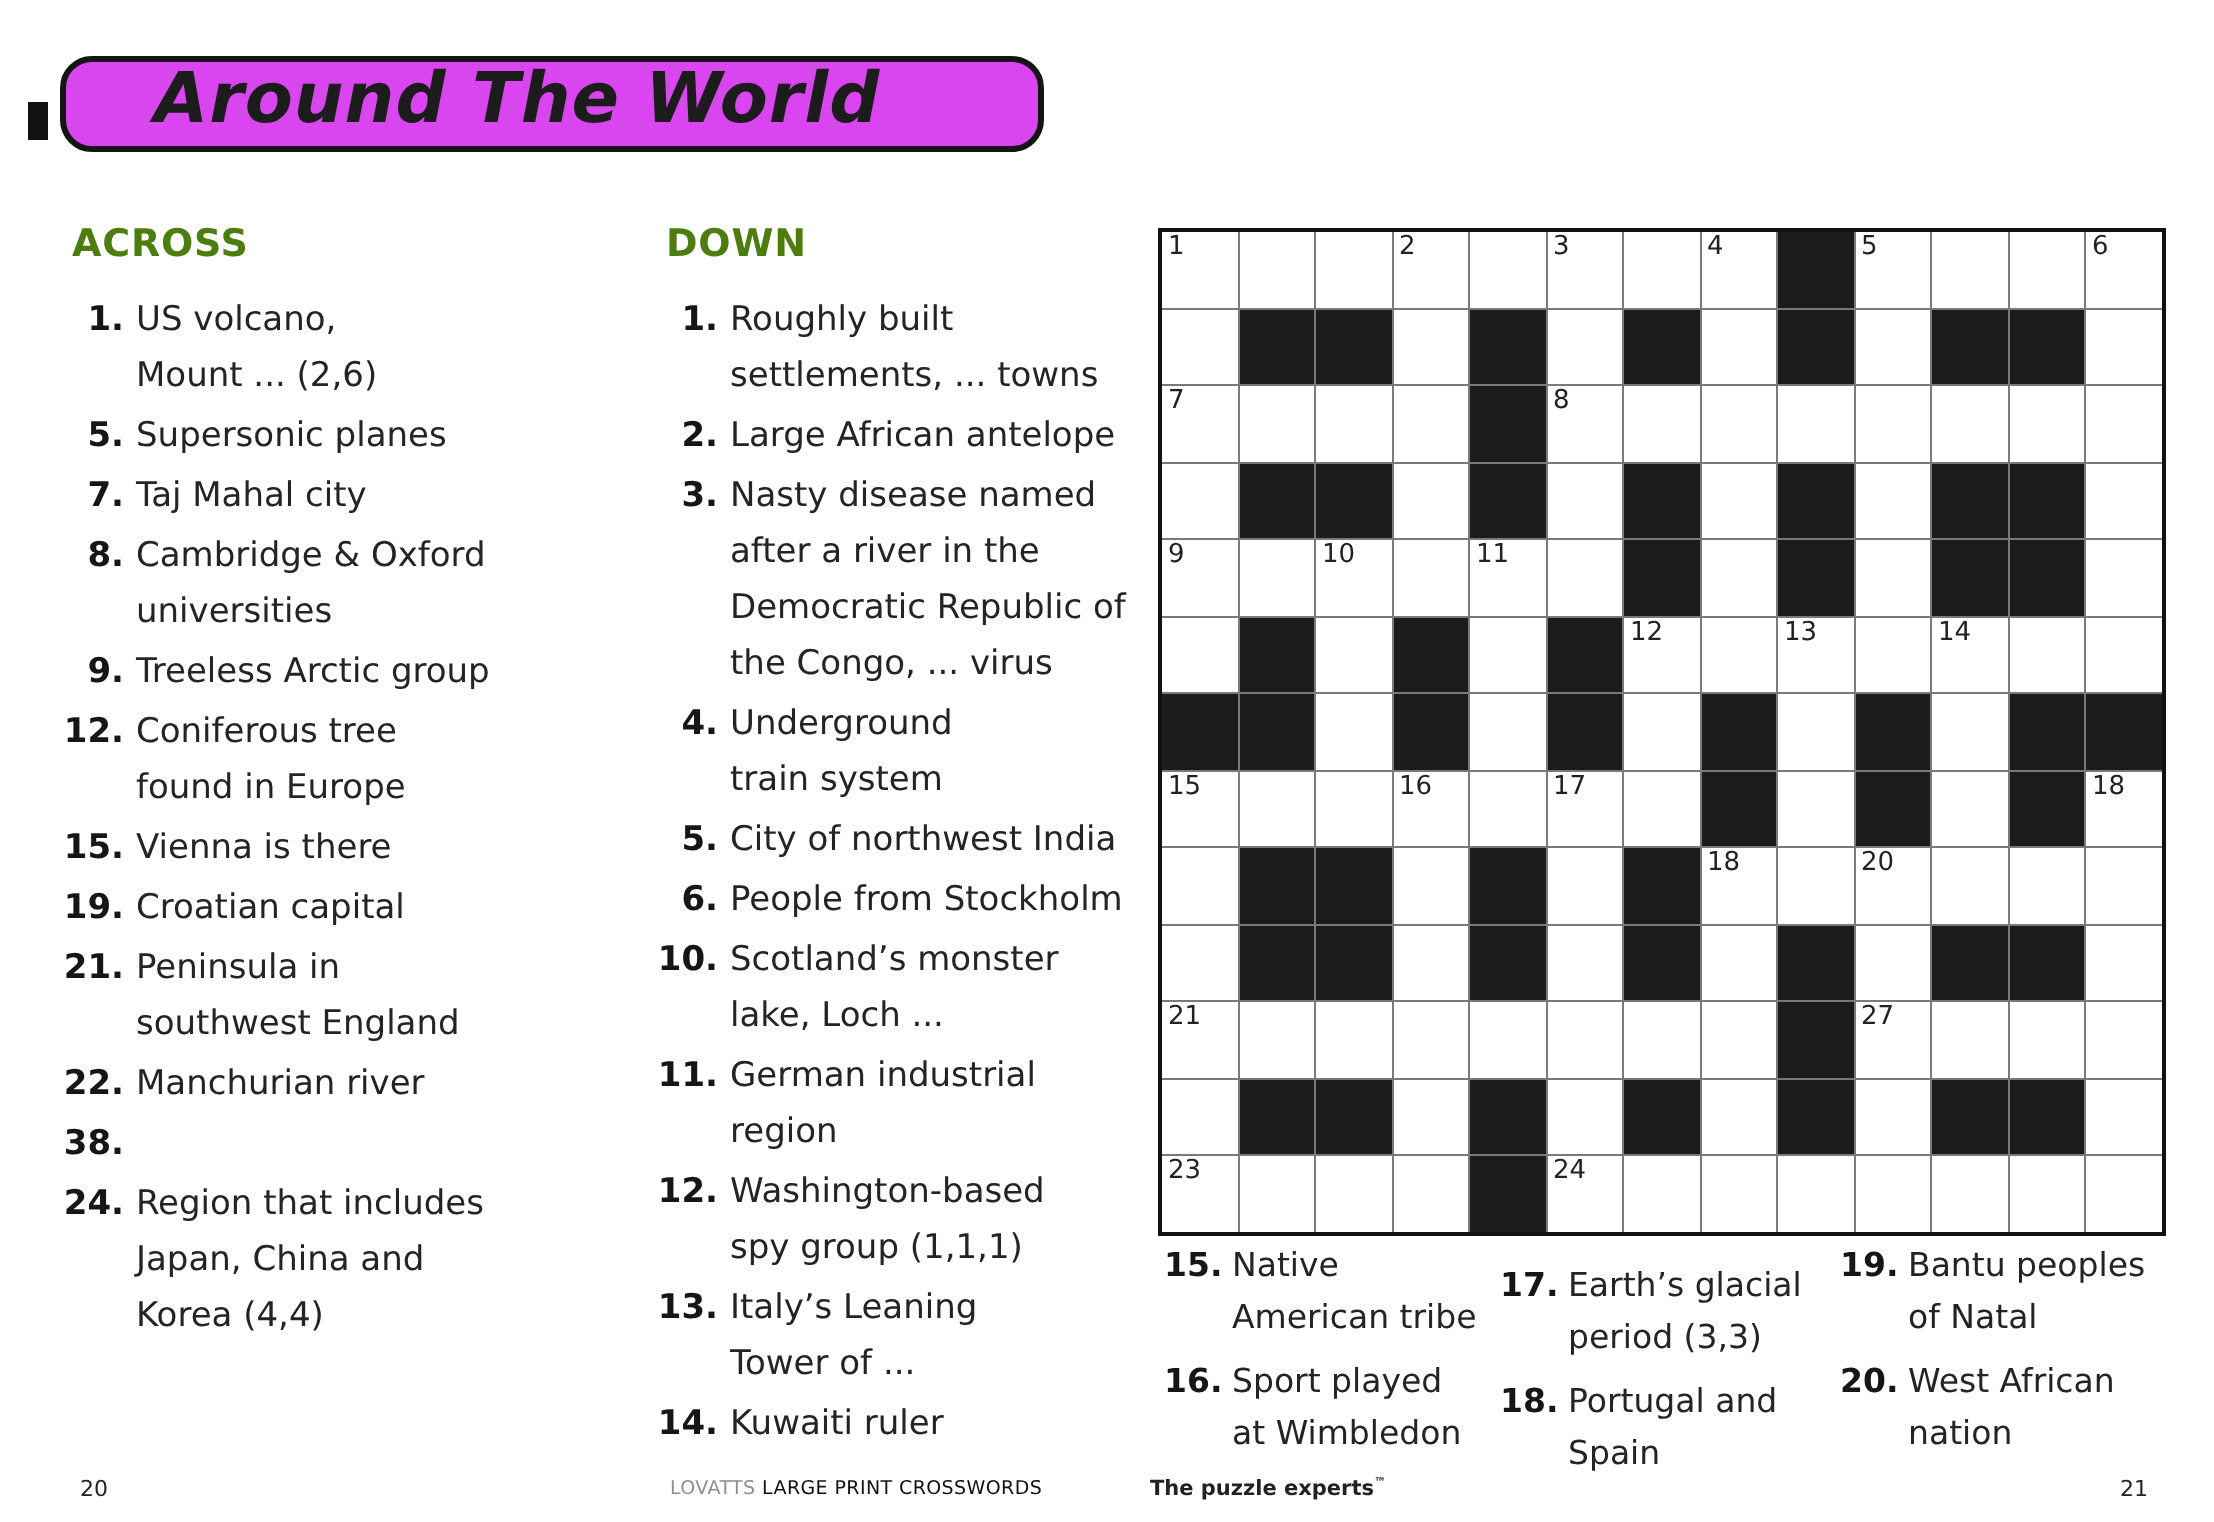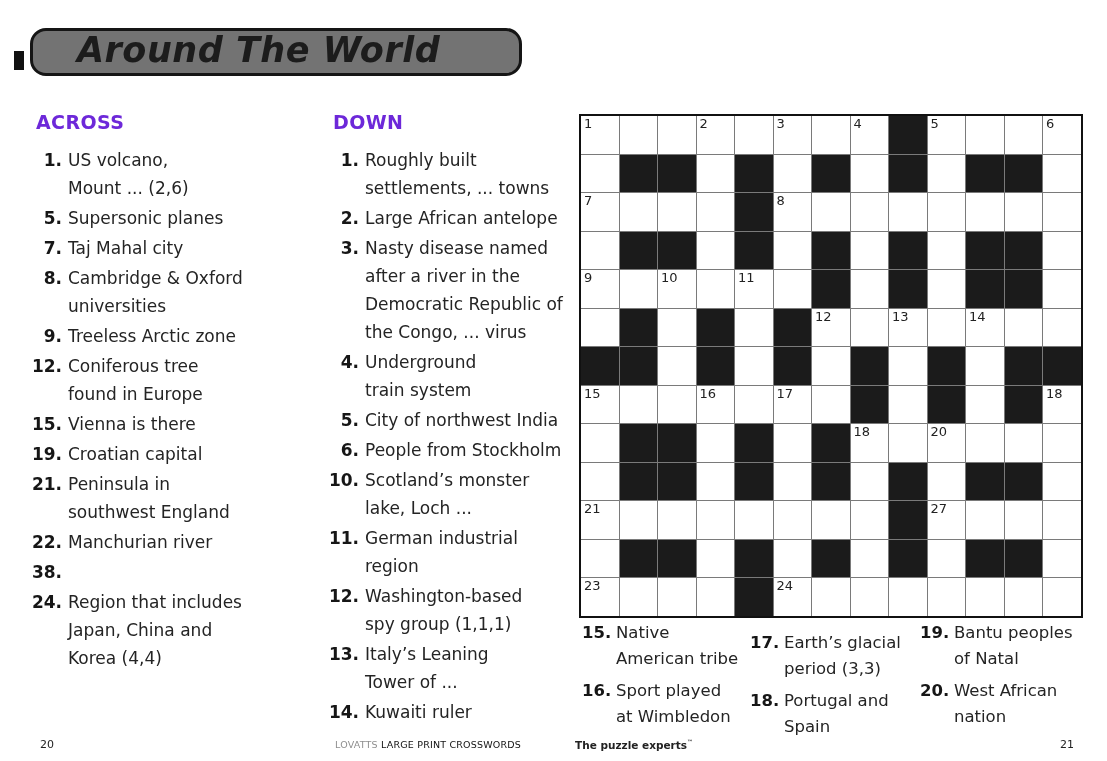--- a/index.html
+++ b/index.html
@@ -11,34 +11,34 @@
   html,body{margin:0;padding:0;}
   body{
     width:1107px;height:761px;background:#ffffff;position:relative;
     font-family:"DejaVu Sans","Liberation Sans",sans-serif;color:var(--ink);
     overflow:hidden;
   }
   
   .title-box{
     position:absolute;left:30px;top:28px;width:492px;height:48px;
     border:3px solid #151515;border-radius:16px;box-sizing:border-box;
-    display:flex;align-items:center;padding-left:44px;background:#737373;
+    display:flex;align-items:center;padding-left:44px;background:#d946ef;
   }
   .title-box .t{
     font-size:35px;font-weight:bold;font-style:italic;letter-spacing:.5px;
     white-space:nowrap;padding-bottom:4px;
   }
   .edge-mark{position:absolute;left:14px;top:51px;width:10px;height:19px;background:#111;}
 
   
   .clues{position:absolute;}
   #across{left:28px;top:111px;width:250px;}
   #down{left:278px;top:111px;width:262px;margin-left:47px;}
   .clues h2{
-    font-size:19px;margin:0 0 13px 8px;letter-spacing:.4px;font-weight:bold;color:#6d28d9;
+    font-size:19px;margin:0 0 13px 8px;letter-spacing:.4px;font-weight:bold;color:#4d7c0f;
   }
   .clue{display:flex;margin-bottom:2px;font-size:17px;line-height:28px;color:#242424;}
   .clue .cnum{width:34px;min-width:34px;text-align:right;font-weight:bold;padding-right:6px;color:#161616;}
   .clue .ctxt{}
 
   
   #grid{
     position:absolute;left:579px;top:114px;
     display:grid;grid-template-columns:repeat(13,37.5px);grid-template-rows:repeat(13,37.5px);
     gap:1px;background:var(--line);border:2.5px solid var(--border);
@@ -89,21 +89,21 @@
       <div class="clue">
         <span class="cnum">7.</span>
         <span class="ctxt">Taj Mahal city</span>
       </div>
       <div class="clue">
         <span class="cnum">8.</span>
         <span class="ctxt">Cambridge &amp; Oxford<br>universities</span>
       </div>
       <div class="clue">
         <span class="cnum">9.</span>
-        <span class="ctxt">Treeless Arctic zone</span>
+        <span class="ctxt">Treeless Arctic group</span>
       </div>
       <div class="clue">
         <span class="cnum">12.</span>
         <span class="ctxt">Coniferous tree<br>found in Europe</span>
       </div>
       <div class="clue">
         <span class="cnum">15.</span>
         <span class="ctxt">Vienna is there</span>
       </div>
       <div class="clue">

